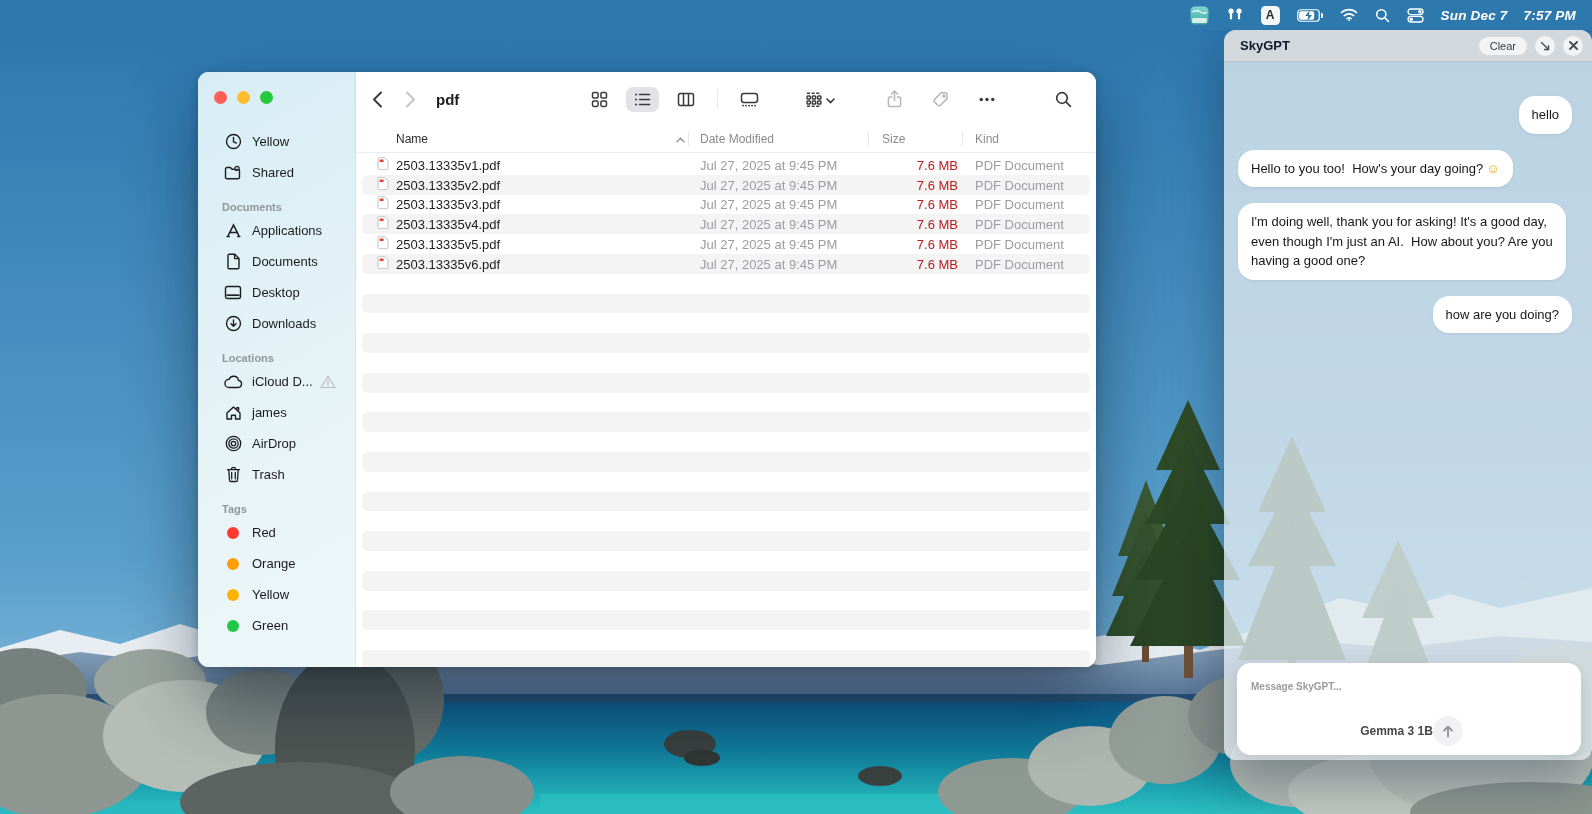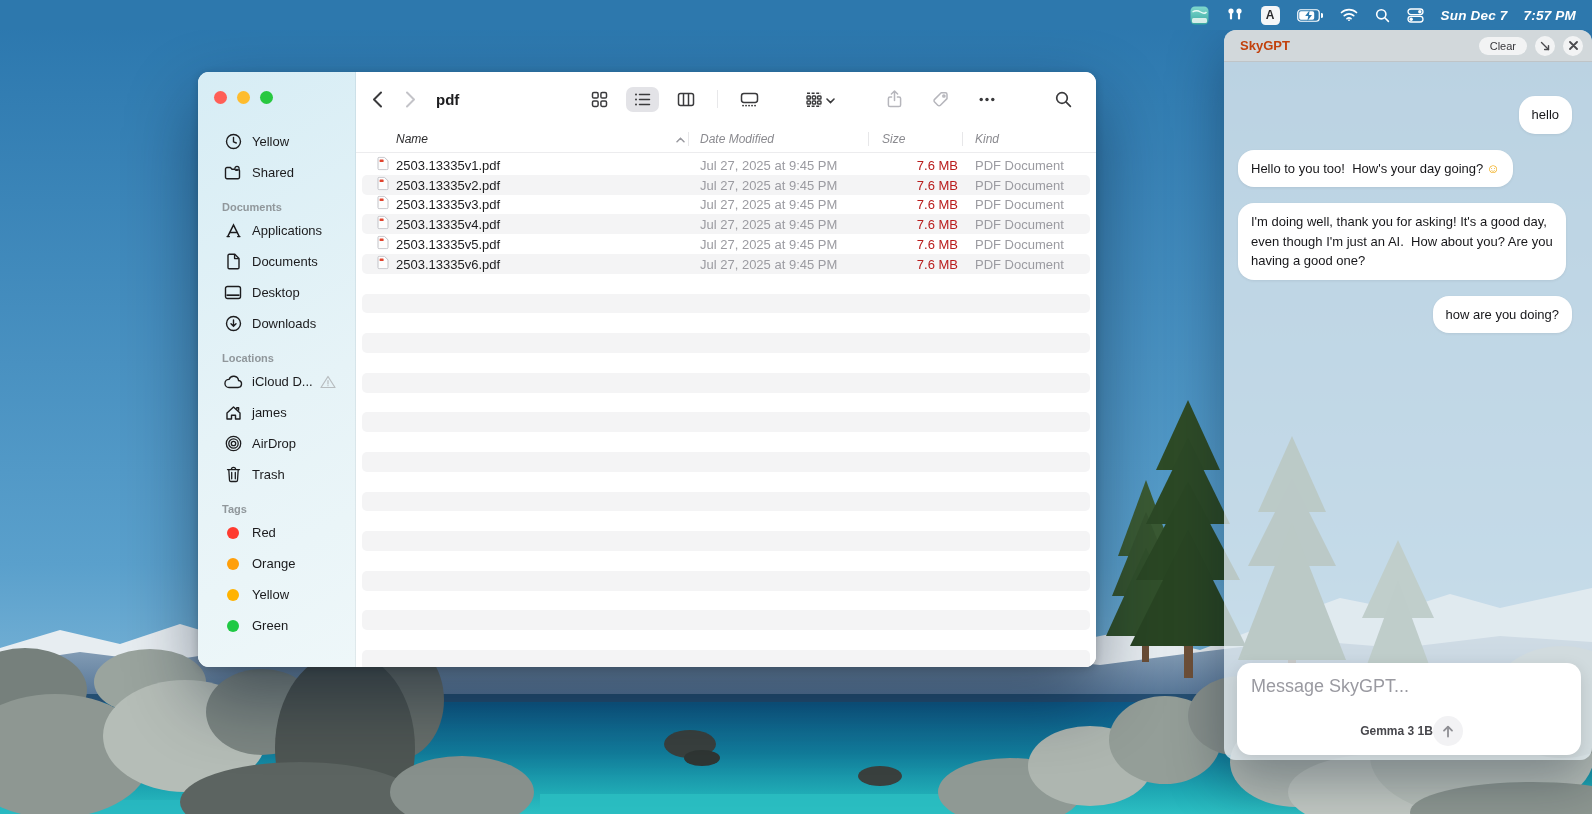--- a/index.html
+++ b/index.html
@@ -38,21 +38,21 @@
   .tb-btn{display:flex;align-items:center;justify-content:center;border-radius:7px;padding:5px 8px;color:#3a3a3c;}
   .tb-btn.sel{background:#e3e3e7;}
   .tb-btn.dim{color:#b6b6bc;}
   .wtitle{font-size:15px;font-weight:700;color:#1d1d1f;margin-left:20px;}
   .flex1{flex:1;}
   .viewgrp{display:flex;align-items:center;gap:10px;}
   .vsep{width:1px;height:18px;background:#e8e8ea;margin:0 4px;}
   .chev{margin-left:3px;color:#3a3a3c;}
 
   .colheader{height:26px;border-bottom:1px solid #ececee;position:relative;font-size:12px;color:#8b8b90;flex:none;}
-  .colheader span{position:absolute;top:50%;transform:translateY(-50%);white-space:nowrap;font-style:italic;}
+  .colheader span{position:absolute;top:50%;transform:translateY(-50%);white-space:nowrap;}
   .ch-name{left:40px;color:#2c2c2e;}
   .ch-sort{left:320px;color:#9a9aa0;}
   .ch-date{left:344px;}
   .ch-size{left:526px;}
   .ch-kind{left:619px;}
   .ch-sep{position:absolute;top:6px;width:1px;height:14px;background:#e7e7e9;}
 
   .rows{flex:1;overflow:hidden;padding-top:2px;}
   .row{height:19.8px;margin:0 6px;border-radius:5px;position:relative;font-size:13px;}
   .row.alt{background:#f4f4f5;}
@@ -61,33 +61,33 @@
   .fname{left:34px;color:#1d1d1f;}
   .fdate{left:338px;color:#9b9ba1;}
   .fsize{left:505px;width:91px;text-align:right;color:#b91c1c;}
   .fkind{left:613px;color:#9b9ba1;}
 
   
   .panel{position:absolute;left:1224px;top:30px;width:368px;height:730px;border-radius:12px;overflow:hidden;
     background:rgba(222,232,239,.80);box-shadow:0 20px 55px rgba(0,15,35,.35);display:flex;flex-direction:column;z-index:40;}
   .p-head{height:31px;flex:none;background:rgba(212,216,218,.92);border-bottom:1px solid rgba(0,0,0,.09);
     display:flex;align-items:center;padding:0 9px 0 16px;gap:8px;}
-  .p-title{font-size:13px;font-weight:700;color:#c2410c;margin-right:auto;}
+  .p-title{font-size:13px;font-weight:700;color:#0f172a;margin-right:auto;}
   .pill-btn{background:rgba(252,252,252,.75);border-radius:10px;padding:3px 11px;font-size:11px;color:#39393d;}
   .circ-btn{width:20px;height:20px;border-radius:50%;background:rgba(252,252,252,.75);color:#4a4a4e;
     display:flex;align-items:center;justify-content:center;}
   .chatarea{flex:1;display:flex;flex-direction:column;gap:16px;padding:34px 20px 0 14px;overflow:hidden;}
   .bubble{background:#fff;border-radius:16px;padding:9px 13px;font-size:13px;line-height:1.5;color:#17171a;
     box-shadow:0 1px 3px rgba(0,0,0,.07);max-width:302px;white-space:pre-wrap;}
   .bubble.user{align-self:flex-end;}
   .bubble.assistant{align-self:flex-start;}
   .emoji{color:#f0a400;margin-left:3px;}
   .input-card{flex:none;margin:8px 11px 5px 13px;height:92px;background:#fff;border-radius:14px;
     box-shadow:0 5px 16px rgba(0,0,0,.13);position:relative;box-sizing:border-box;padding:13px 14px;}
-  .msg-input{border:0;outline:0;background:transparent;width:100%;font-size:18px;color:#3c3c43;font-family:"Liberation Sans",sans-serif;padding:0;}
+  .msg-input{border:0;outline:0;background:transparent;width:100%;font-size:10px;color:#3c3c43;font-family:"Liberation Sans",sans-serif;padding:0;font-weight:bold;}
   .msg-input::placeholder{color:#9a9aa1;}
   .card-bottom{position:absolute;left:16px;right:11px;bottom:9px;display:flex;align-items:center;justify-content:center;}
   .model{font-size:12px;font-weight:700;color:#47474c;}
   .send{width:30px;height:30px;border-radius:50%;background:#f2f2f4;color:#8e8e93;display:flex;align-items:center;justify-content:center;}
 </style>
 </head>
 <body>
 
 <div class="desktop">
 

